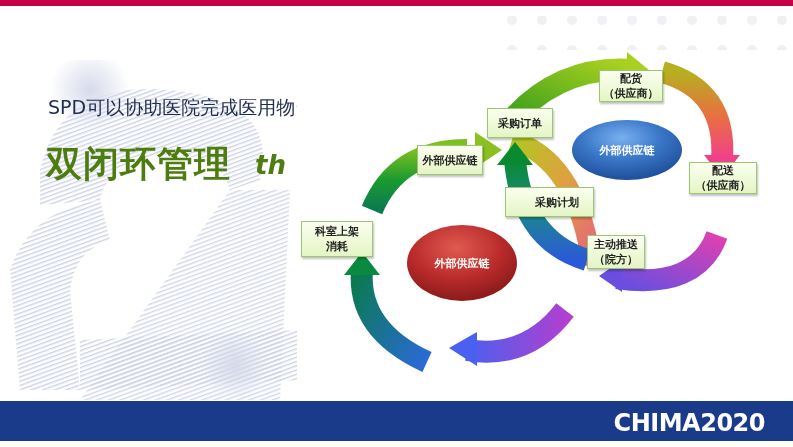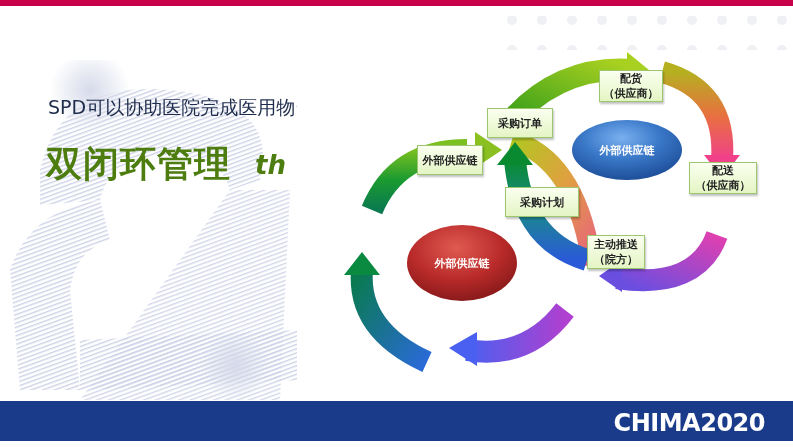--- a/index.html
+++ b/index.html
@@ -160,23 +160,27 @@
   </div>
   <div class="node" style="left:392px;top:112px;width:66px;height:30px;justify-content:space-between;">
     <span>配送</span>
     <span>（供应商）</span>
   </div>
   <div class="node" style="left:290px;top:185px;width:56px;height:32px;">
     <span>主动推送</span>
     <span>（院方）</span>
   </div>
 
-  <div class="node" style="left:208px;top:137px;width:72px;height:28px;">
+  <div class="node" style="left:208px;top:137px;width:72px;height:28px;padding-left:15px;">
     <span>采购计划</span>
   </div>
   <div class="node" style="left:120px;top:95px;width:64px;height:28px;">
     <span>外部供应链</span>
+  </div>
+  <div class="node" style="left:4px;top:171px;width:70px;height:34px;">
+    <span>科室上架</span>
+    <span>消耗</span>
   </div>
 </div>
 
 <div class="footer">
   <div class="logo">CHIMA2020</div>
 </div>
 
 </body></html>

